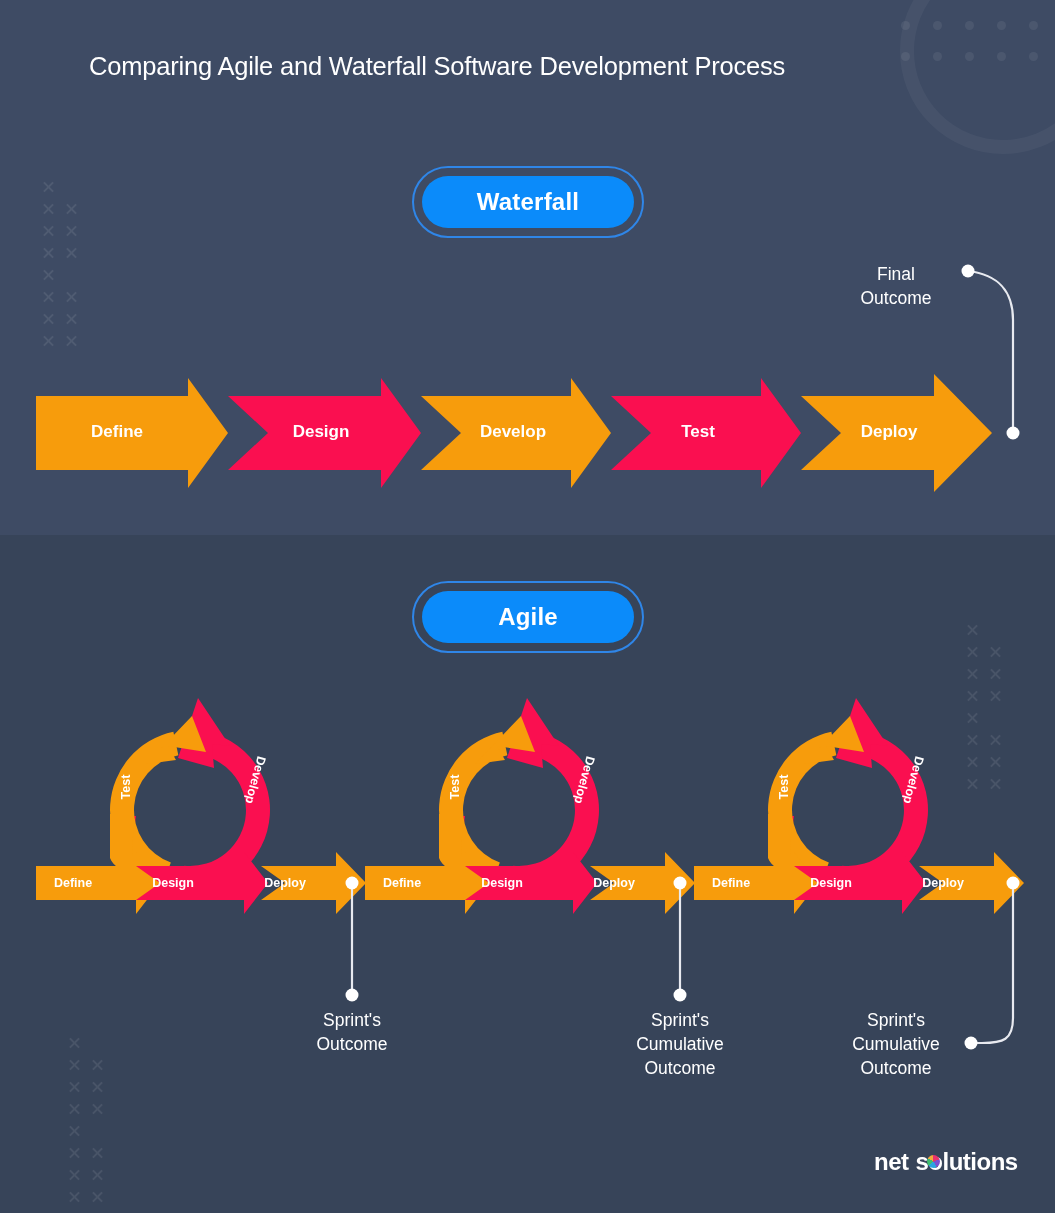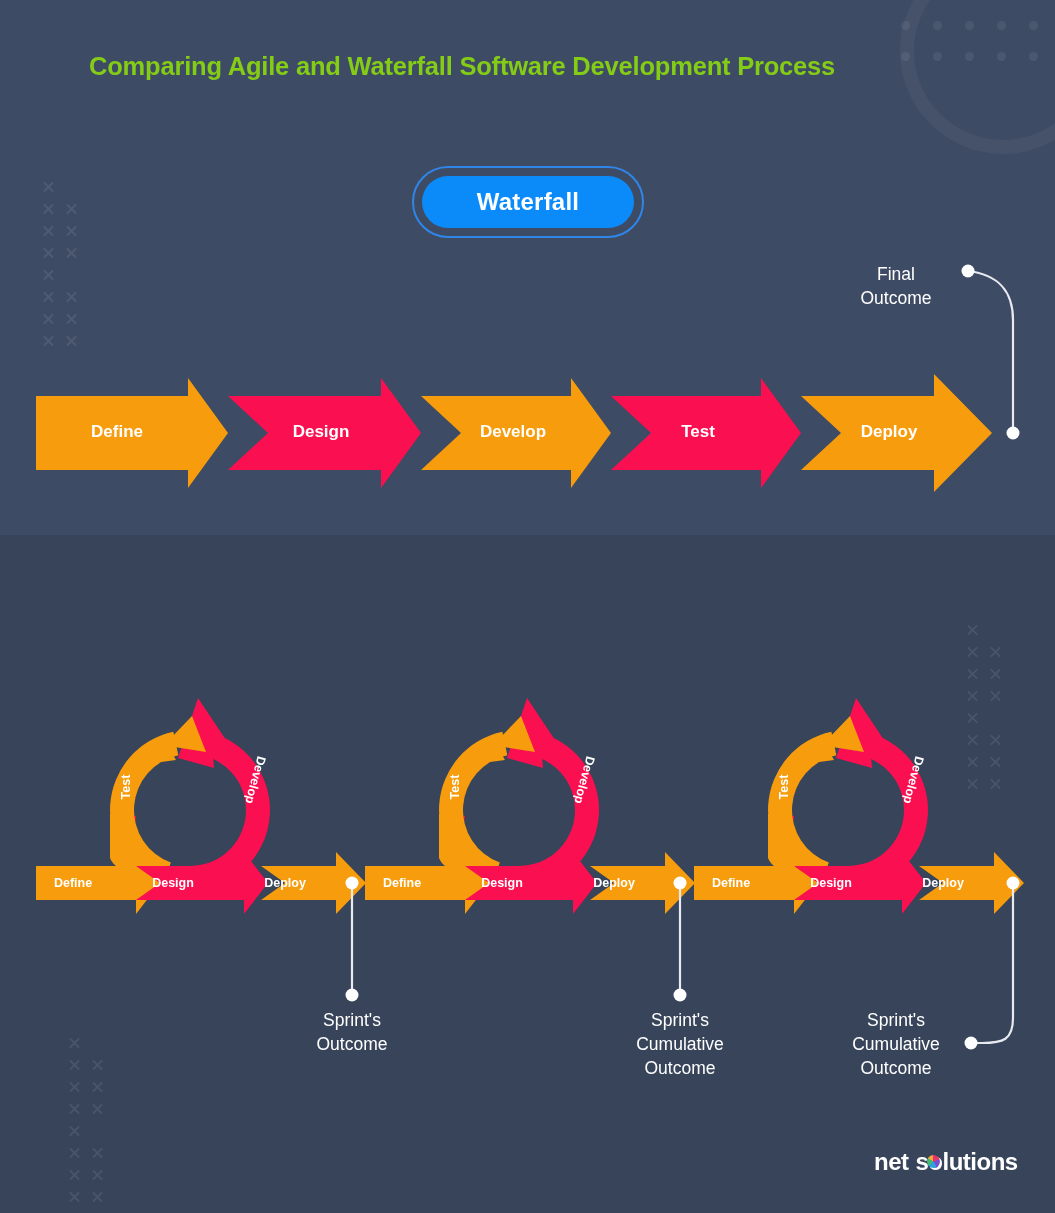--- a/index.html
+++ b/index.html
@@ -21,21 +21,21 @@
   .deco-dots i{position:absolute;display:block;border-radius:50%;background:rgba(255,255,255,0.07);width:9px;height:9px;}
   .xgrid{position:absolute;}
   .xgrid i{position:absolute;display:block;width:13px;height:13px;opacity:.085;}
   .xgrid i:before,.xgrid i:after{content:"";position:absolute;left:0;top:6px;width:13px;height:2px;background:#ffffff;}
   .xgrid i:before{transform:rotate(45deg);}
   .xgrid i:after{transform:rotate(-45deg);}
 
   
   .title{
     position:absolute;left:89px;top:52px;
-    color:#84cc16;font-size:25.5px;font-weight:bold;letter-spacing:-0.2px;
+    color:#ffffff;font-size:25.5px;font-weight:normal;letter-spacing:-0.2px;
     white-space:nowrap;
   }
 
   
   .badge{position:absolute;width:232px;height:72px;}
   .badge .ring{
     position:absolute;inset:0;border:2px solid #2F86E8;border-radius:44px;
   }
   .badge .inner{
     position:absolute;left:10px;top:10px;right:10px;bottom:10px;
@@ -149,20 +149,24 @@
       <i style="left:23px;top:154px"></i>
     </div>
 
   <div class="title">Comparing Agile and Waterfall Software Development Process</div>
 
   <div class="badge" id="badge-waterfall">
     <div class="ring"></div>
     <div class="inner">Waterfall</div>
   </div>
 
+  <div class="badge" id="badge-agile">
+    <div class="ring"></div>
+    <div class="inner">Agile</div>
+  </div>
 
   <svg class="wf" id="art" viewBox="0 0 1055 1213">
       <path d="M36 396 L188 396 L188 378 L228 433 L188 488 L188 470 L36 470 Z" fill="#F79C0C"></path>
       <path d="M228 396 L381 396 L381 378 L421 433 L381 488 L381 470 L228 470 L268 433 Z" fill="#FA0F50"></path>
       <path d="M421 396 L571 396 L571 378 L611 433 L571 488 L571 470 L421 470 L461 433 Z" fill="#F79C0C"></path>
       <path d="M611 396 L761 396 L761 378 L801 433 L761 488 L761 470 L611 470 L651 433 Z" fill="#FA0F50"></path>
       <path d="M801 396 L934 396 L934 374 L992 433 L934 492 L934 470 L801 470 L841 433 Z" fill="#F79C0C"></path>
       <path d="M968 271 C 1000 275, 1013 292, 1013 320 L 1013 432" fill="none" stroke="#E8EAF0" stroke-width="2.2"></path>
       <circle cx="968" cy="271" r="6.5" fill="#FFFFFF"></circle>
       <circle cx="1013" cy="433" r="6.5" fill="#FFFFFF"></circle>

